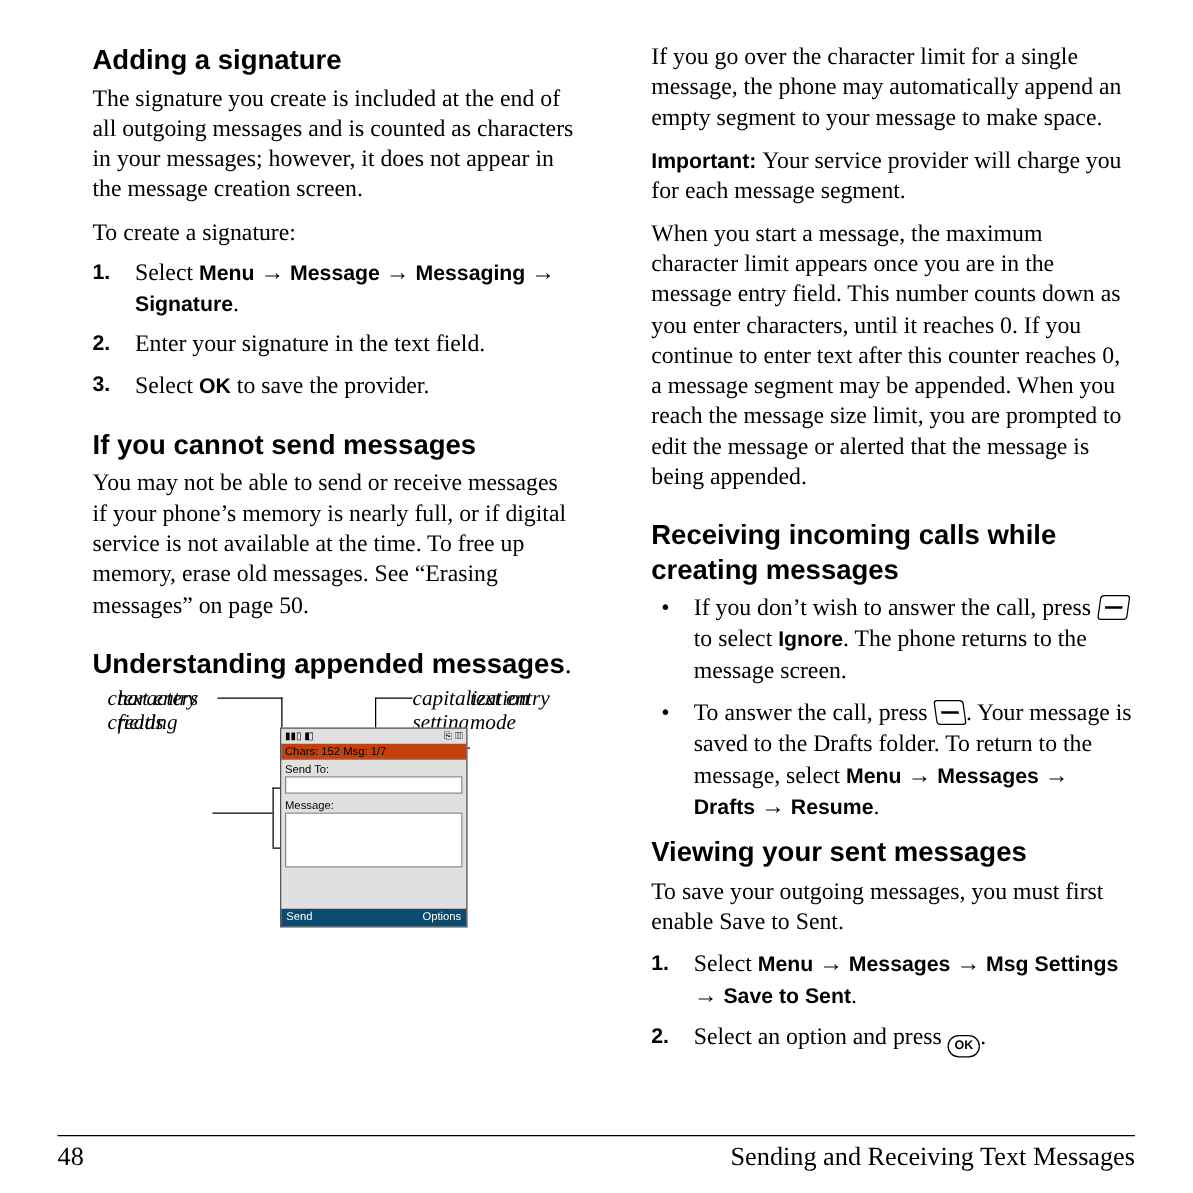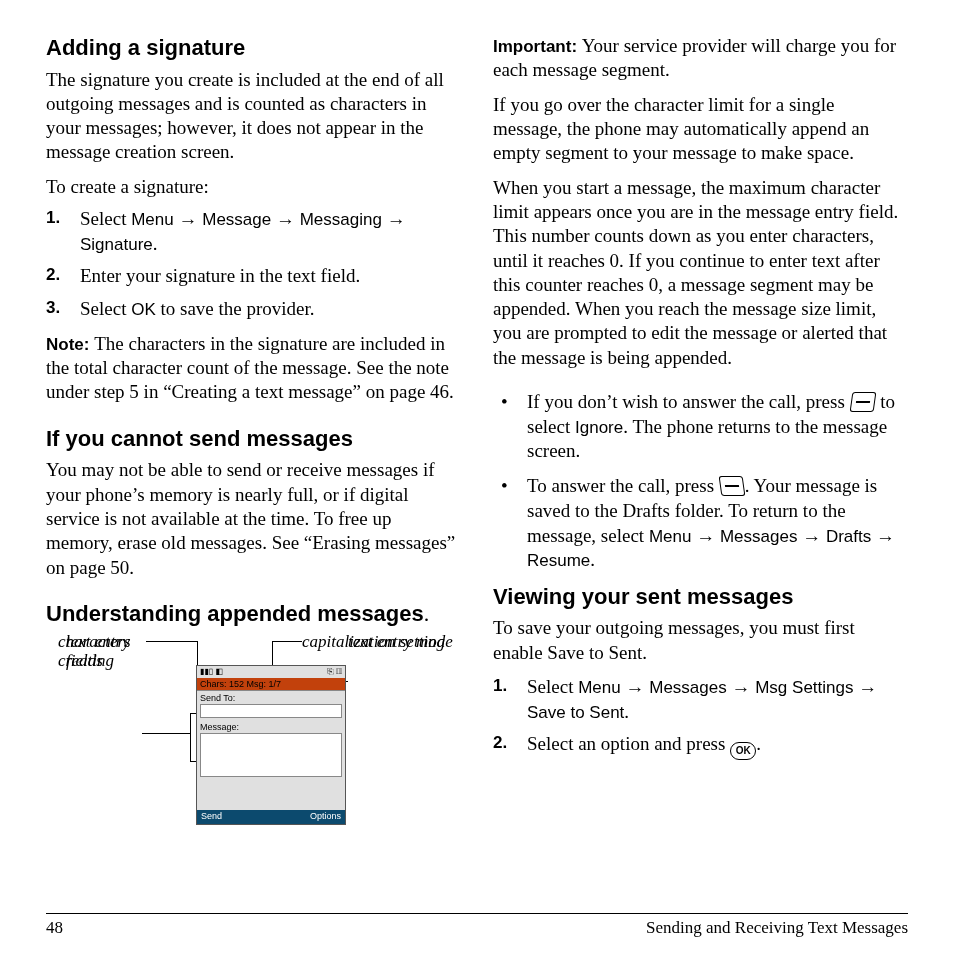--- a/index.html
+++ b/index.html
@@ -17,20 +17,21 @@
     position: relative;
   }
   .columns {
     display: flex;
     gap: 32px;
     height: 870px;
   }
   .col {
     flex: 1 1 0;
     min-width: 0;
+    margin-left: 28px;
   }
   h2.section {
     font-family: Arial, Helvetica, sans-serif;
     font-weight: bold;
     font-size: 22px;
     margin: 0 0 6px 0;
     line-height: 1.25;
   }
   h2.section + p { margin-top: 4px; }
   p {
@@ -76,21 +77,21 @@
   }
   ul.bullets > li::before {
     content: "•";
     position: absolute;
     left: 8px;
     top: 0;
     font-size: 19px;
   }
   .sans-bold {
     font-family: Arial, Helvetica, sans-serif;
-    font-weight: normal;
+    font-weight: bold;
     font-size: 17px;
   }
   .arrow {
     font-family: serif;
     font-weight: normal;
   }
   .note-label {
     font-family: Arial, Helvetica, sans-serif;
     font-weight: bold;
     font-size: 17px;
@@ -196,21 +197,21 @@
 
   .footer {
     position: absolute;
     bottom: 16px;
     left: 46px;
     right: 46px;
     border-top: 1px solid #000;
     padding-top: 4px;
     display: flex;
     justify-content: space-between;
-    font-size: 17px;
+    font-size: 21px;
   }
 </style>
 </head>
 <body>
 
 <div class="page">
   <div class="columns">
 
     <div class="col">
       <h2 class="section">Adding a signature</h2>
@@ -220,23 +221,20 @@
       <ol class="steps">
         <li>
           <span>Select </span><span class="sans-bold">Menu</span><span class="arrow"> → </span><span class="sans-bold">Message</span><span class="arrow"> → </span><span class="sans-bold">Messaging</span><span class="arrow"> → </span><span class="sans-bold">Signature</span><span>.</span>
         </li>
         <li>Enter your signature in the text field.</li>
         <li>
           <span>Select </span><span class="sans-bold">OK</span><span> to save the provider.</span>
         </li>
       </ol>
 
-      <p>
-        <span class="note-label">Note:  </span><span>The characters in the signature are included in the total character count of the message. See the note under step 5 in “Creating a text message” on page 46.</span>
-      </p>
 
       <div class="block-space"></div>
       <h2 class="section">If you cannot send messages</h2>
       <p>You may not be able to send or receive messages if your phone’s memory is nearly full, or if digital service is not available at the time. To free up memory, erase old messages. See “Erasing messages” on page 50.</p>
 
       <div class="block-space"></div>
       <h2 class="section"><span>Understanding appended messages</span><span style="font-family:'Times New Roman';font-weight:normal">.</span></h2>
 
       <div class="diagram">
         <div class="label" style="left:12px;top:0;width:90px">characters creating</div>
@@ -267,27 +265,28 @@
           <div class="field-box tall"></div>
           <div class="softkeys">
             <span>Send</span>
             <span>Options</span>
           </div>
         </div>
       </div>
     </div>
 
     <div class="col">
+      <p>If you go over the character limit for a single message, the phone may automatically append an empty segment to your message to make space.</p>
       <p>
         <span class="note-label">Important:  </span><span>Your service provider will charge you for each message segment.</span>
       </p>
-      <p>If you go over the character limit for a single message, the phone may automatically append an empty segment to your message to make space.</p>
       <p>When you start a message, the maximum character limit appears once you are in the message entry field. This number counts down as you enter characters, until it reaches 0. If you continue to enter text after this counter reaches 0, a message segment may be appended. When you reach the message size limit, you are prompted to edit the message or alerted that the message is being appended.</p>
 
       <div class="block-space"></div>
+      <h2 class="section">Receiving incoming calls while creating messages</h2>
 
       <ul class="bullets">
         <li>
           <span>If you don’t wish to answer the call, press </span><span class="key-icon"></span><span> to select </span><span class="sans-bold">Ignore</span><span>. The phone returns to the message screen.</span>
         </li>
         <li>
           <span>To answer the call, press </span><span class="key-icon" style="transform:skewX(8deg)"></span><span>. Your message is saved to the Drafts folder. To return to the message, select </span><span class="sans-bold">Menu</span><span class="arrow"> → </span><span class="sans-bold">Messages</span><span class="arrow"> → </span><span class="sans-bold">Drafts</span><span class="arrow"> → </span><span class="sans-bold">Resume</span><span>.</span>
         </li>
       </ul>
 

